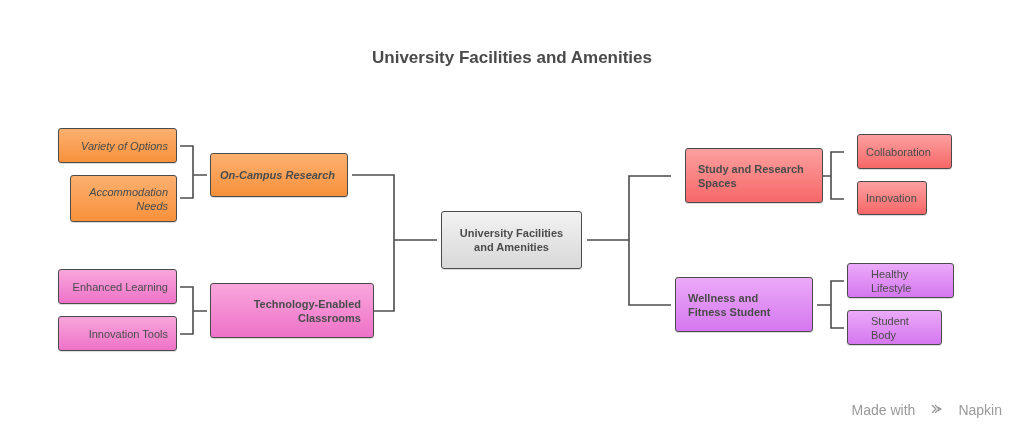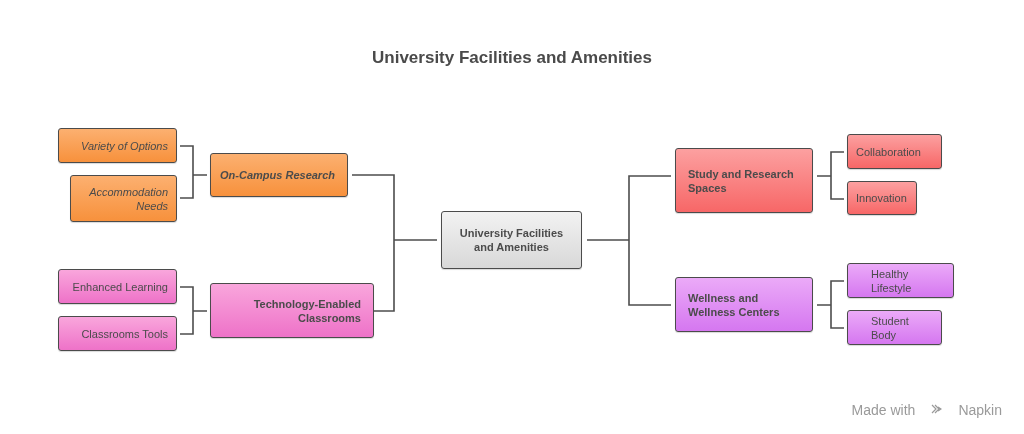--- a/index.html
+++ b/index.html
@@ -22,21 +22,21 @@
     padding: 0 8px;
     box-shadow: 0 1px 1px rgba(0,0,0,0.15);
   }
   .node.right { justify-content: flex-end; text-align: right; }
   .node.left { justify-content: flex-start; text-align: left; }
   .node.center { justify-content: center; text-align: center; }
   .node.bold { font-weight: bold; }
   .orange { background: linear-gradient(#fcb070, #f7913c); font-style: italic; }
   .pink { background: linear-gradient(#f9a6dc, #ee72c8); }
   .gray { background: linear-gradient(#f2f2f2, #d8d8d8); }
-  .red { background: linear-gradient(#fca0a0, #f76767); }
+  .red { background: linear-gradient(#fca0a0, #f76767); margin-left: 10px; }
   .purple { background: linear-gradient(#ebaaf8, #d577f0); padding-left: 23px; }
   .watermark {
     position: absolute; right: 22px; top: 402px;
     font-size: 14px; color: #9a9a9a; display: flex; align-items: center; gap: 16px;
   }
   .watermark .logo { font-size: 10px; color: #9a9a9a; }
 </style>
 </head>
 <body>
 
@@ -60,39 +60,39 @@
 <div class="node orange right" style="left:58px;top:128px;width:119px;height:35px;">
   <span>Variety of Options</span>
 </div>
 <div class="node orange right" style="left:70px;top:175px;width:107px;height:47px;">
   <span>Accommodation Needs</span>
 </div>
 <div class="node pink right" style="left:58px;top:269px;width:119px;height:35px;">
   <span>Enhanced Learning</span>
 </div>
 <div class="node pink right" style="left:58px;top:316px;width:119px;height:35px;">
-  <span>Classrooms Tools</span>
+  <span>Innovation Tools</span>
 </div>
 
 <div class="node orange right bold" style="left:210px;top:153px;width:138px;height:44px;padding-right:12px;">
   <span>On-Campus Research</span>
 </div>
 <div class="node pink right bold" style="left:210px;top:283px;width:164px;height:55px;padding-right:12px;">
   <span style="max-width:110px;display:block;">Technology-Enabled Classrooms</span>
 </div>
 
 <div class="node gray center bold" style="left:441px;top:211px;width:141px;height:58px;">
   <span style="max-width:110px;display:block;">University Facilities and Amenities</span>
 </div>
 
-<div class="node red left bold" style="left:675px;top:148px;width:138px;height:65px;padding-left:12px;">
+<div class="node red left bold" style="left:675px;top:148px;width:138px;height:55px;padding-left:12px;">
   <span style="max-width:110px;display:block;">Study and Research Spaces</span>
 </div>
 <div class="node purple left bold" style="left:675px;top:277px;width:138px;height:55px;padding-left:12px;">
-  <span style="max-width:110px;display:block;">Wellness and Wellness Centers</span>
+  <span style="max-width:110px;display:block;">Wellness and Fitness Student</span>
 </div>
 
 <div class="node red left" style="left:847px;top:134px;width:95px;height:35px;">
   <span>Collaboration</span>
 </div>
 <div class="node red left" style="left:847px;top:181px;width:70px;height:34px;">
   <span>Innovation</span>
 </div>
 <div class="node purple left" style="left:847px;top:263px;width:107px;height:35px;">
   <span>Healthy Lifestyle</span>

